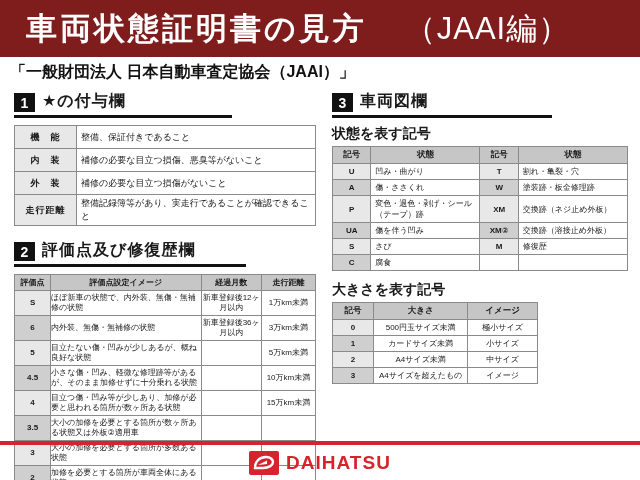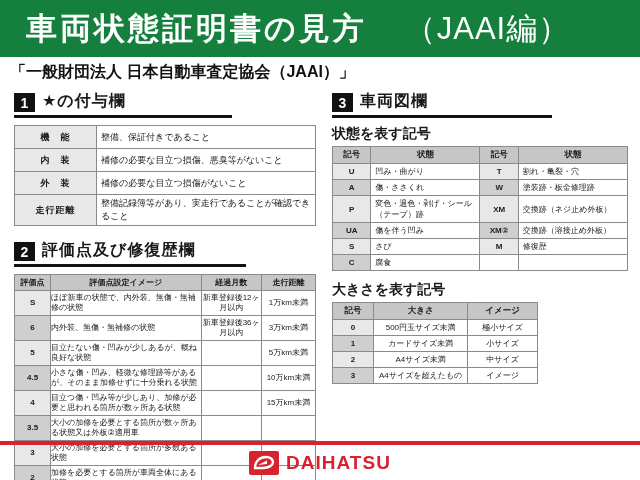--- a/index.html
+++ b/index.html
@@ -1,20 +1,20 @@
 <!DOCTYPE html>
 <html><head>
 <meta charset="utf-8">
 <style>
   * { margin:0; padding:0; box-sizing:border-box; }
   html,body { width:640px; height:480px; background:#fff; font-family:"Liberation Sans","DejaVu Sans",sans-serif; color:#1a1a1a; }
   .page { position:relative; width:640px; height:480px; overflow:hidden; background:#fff; }
 
   
-  .header { height:57px; background:#15803d; color:#fff; display:flex; align-items:center; padding:0 20px 0 26px; }
+  .header { height:57px; background:#7f1d1d; color:#fff; display:flex; align-items:center; padding:0 20px 0 26px; }
   .header .title { font-size:31px; font-weight:bold; letter-spacing:3px; }
   .header .edition { font-size:31px; font-weight:normal; margin-left:38px; letter-spacing:1px; }
   .subtitle { font-size:16px; font-weight:bold; padding:5px 0 2px 10px; color:#111; }
 
   
   .columns { display:flex; padding:2px 10px 0 14px; gap:16px; }
   .col-left { width:302px; }
   .col-right { width:296px; }
 
   .section-header { display:flex; align-items:flex-end; gap:7px; border-bottom:3px solid #111; margin:4px 0 7px 0; padding-bottom:3px; }
@@ -23,21 +23,21 @@
   .section-title { font-size:16px; font-weight:bold; letter-spacing:1px; }
 
   table { border-collapse:collapse; width:100%; }
   td, th { border:1px solid #8a8a8a; font-size:8.5px; padding:2px 4px; vertical-align:middle; }
   th { background:#c6c6c6; font-weight:bold; text-align:center; }
   .key { background:#e8e8e8; text-align:center; font-weight:bold; }
   tr.alt .key { background:#cfcfcf; }
 
   
   .t1 td { height:23px; font-size:9px; }
-  .t1 .key { width:82px; letter-spacing:1px; }
+  .t1 .key { width:62px; letter-spacing:1px; }
 
   
   .t2 th, .t2 td { font-size:8px; padding:2px 0; }
   .t2 td { height:14px; line-height:1.25; }
   .t2 td.num { text-align:center; }
 
   
   .sub-caption { font-size:14px; font-weight:bold; margin:4px 0 3px 0; }
   .t3 td { height:16px; font-size:8px; }
   .t4 { width:206px; }

